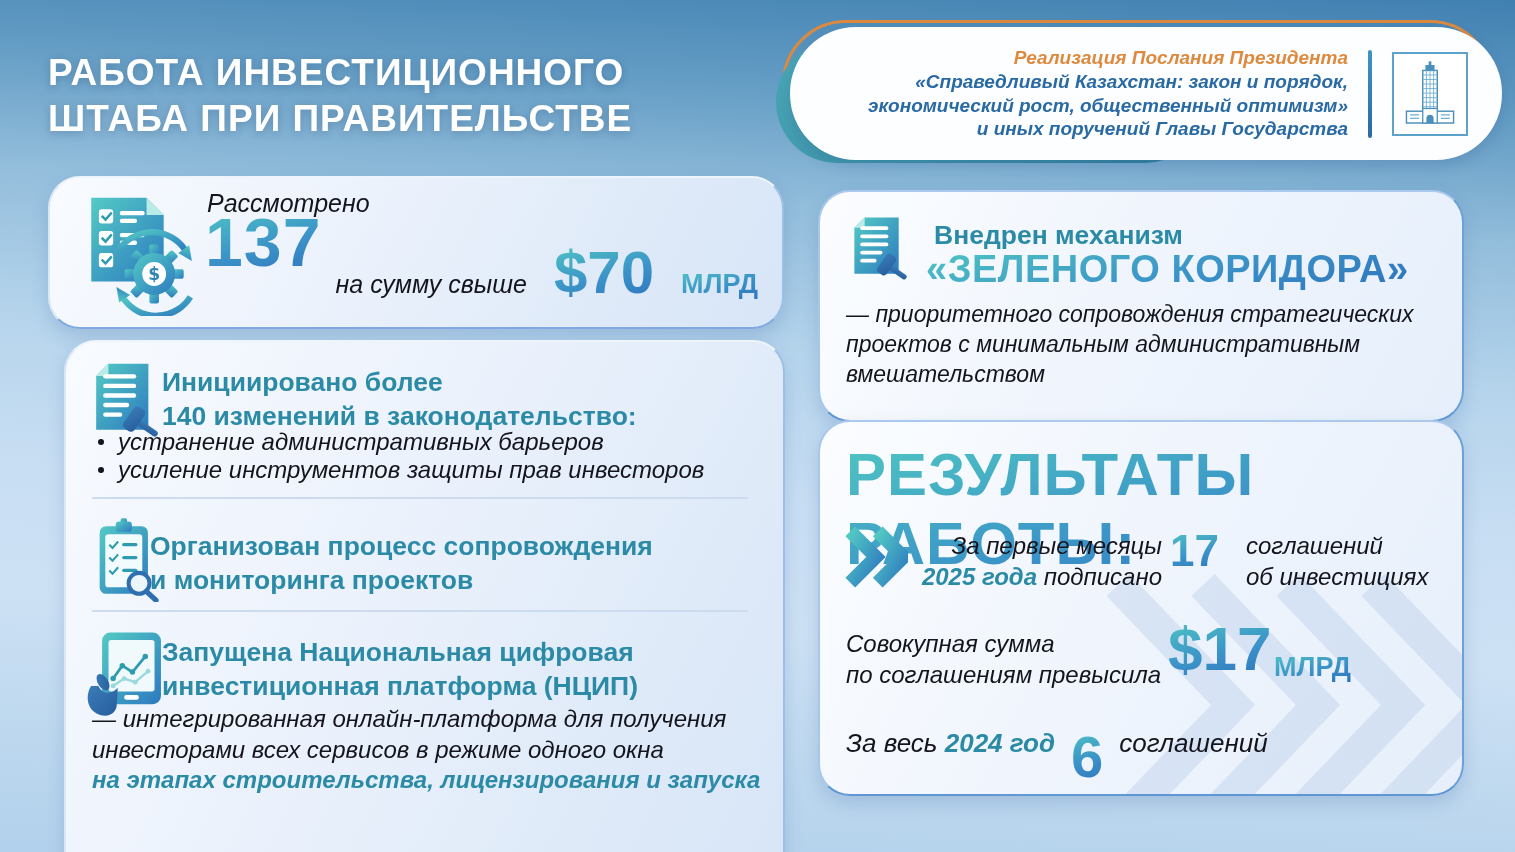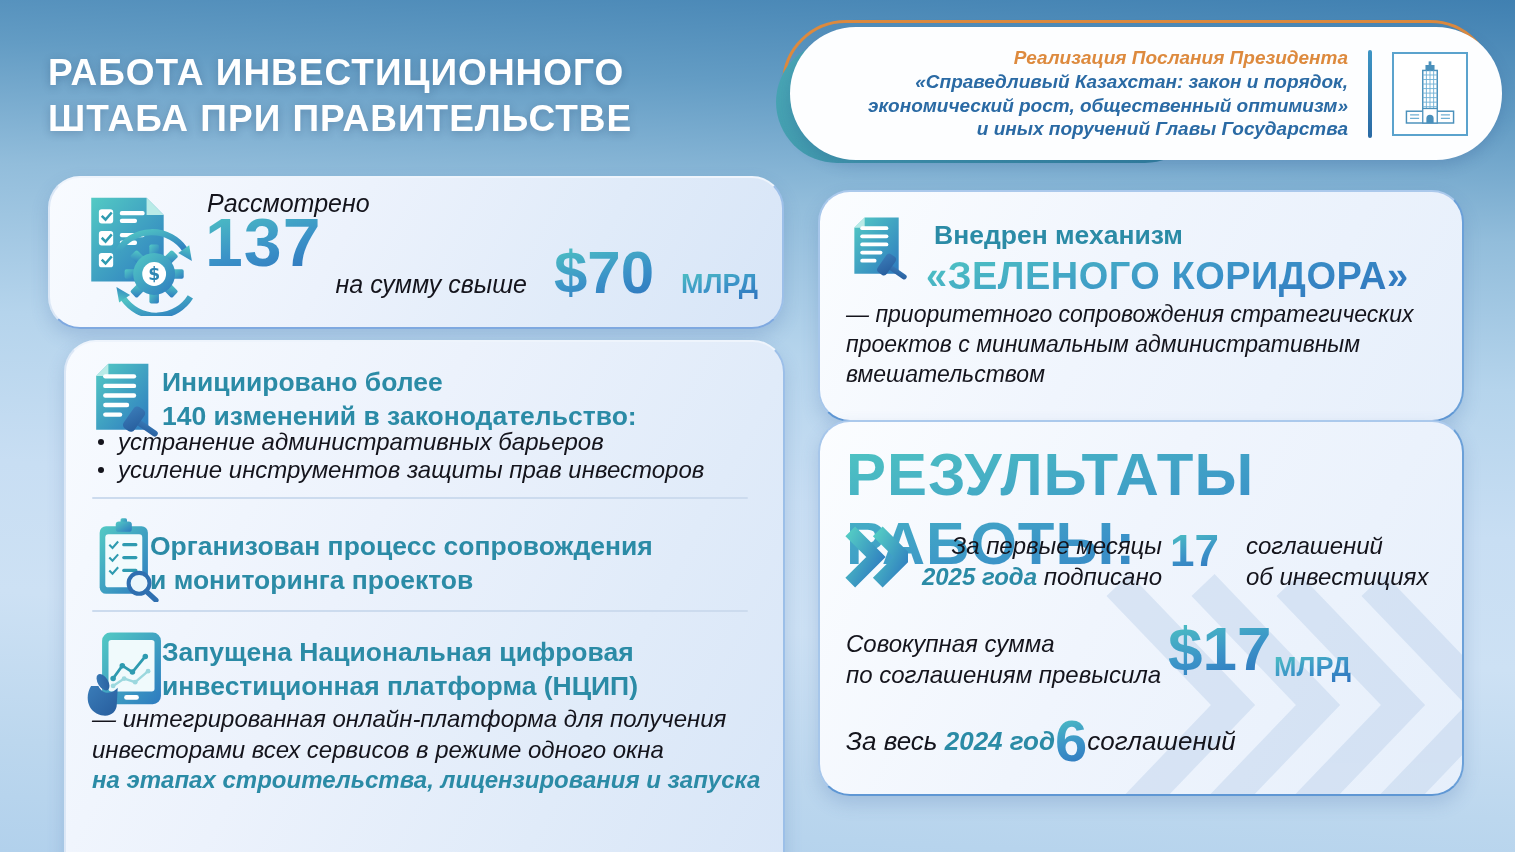--- a/index.html
+++ b/index.html
@@ -66,32 +66,32 @@
   .sum-unit  { font-size:27px; font-weight:800; }
 
   
   .bullets { left:26px; top:86px; font-size:24px; font-style:italic; color:#14141c; line-height:1.18; }
   .bullet-row { display:flex; }
   .bullet-dot { width:6px; height:6px; border-radius:50%; background:#14141c; margin:11px 14px 0 6px; flex:0 0 auto; }
   .para { left:26px; top:362px; font-size:24px; font-style:italic; line-height:1.28; color:#14141c; }
   .para-highlight { color:#2b8ba6; font-weight:bold; }
 
   
-  .gc-title { left:106px; top:56px; font-size:38px; font-weight:800; letter-spacing:.5px;margin-top:7px; }
+  .gc-title { left:106px; top:56px; font-size:38px; font-weight:800; letter-spacing:.5px; }
   .gc-desc  { left:26px; top:108px; font-size:23px; font-style:italic; line-height:1.3; color:#14141c; }
 
   
   .results-title { left:26px; top:18px; font-size:60px; font-weight:800; letter-spacing:1px; }
   .r1-text { left:88px; top:108px; width:254px; text-align:right; font-size:24px; font-style:italic; color:#14141c; line-height:1.3; }
   .r1-value { left:350px; top:107px; font-size:44px; font-weight:700; line-height:1; }
   .r1-caption { left:426px; top:108px; font-size:24px; font-style:italic; color:#14141c; line-height:1.3; }
   .r2-text { left:26px; top:206px; font-size:24px; font-style:italic; color:#14141c; line-height:1.3; }
   .r2-value { left:348px; top:196px; font-size:62px; font-weight:800; line-height:1; }
   .r2-unit { left:454px; top:230px; font-size:27px; font-weight:800; }
-  .r3-row { left:26px; top:290px; display:flex; align-items:center; }
+  .r3-row { left:26px; top:306px; display:flex; gap:16px; }
   .r3-text { font-size:26px; font-style:italic; color:#14141c; }
   .r3-value { font-size:58px; font-weight:800; line-height:1; }
   .hl-teal { color:#2b8ba6; font-weight:bold; }
 
   .watermark { right:-36px; bottom:-46px; opacity:.4; }
   svg { display:block; }
 </style>
 </head>
 <body>
 

